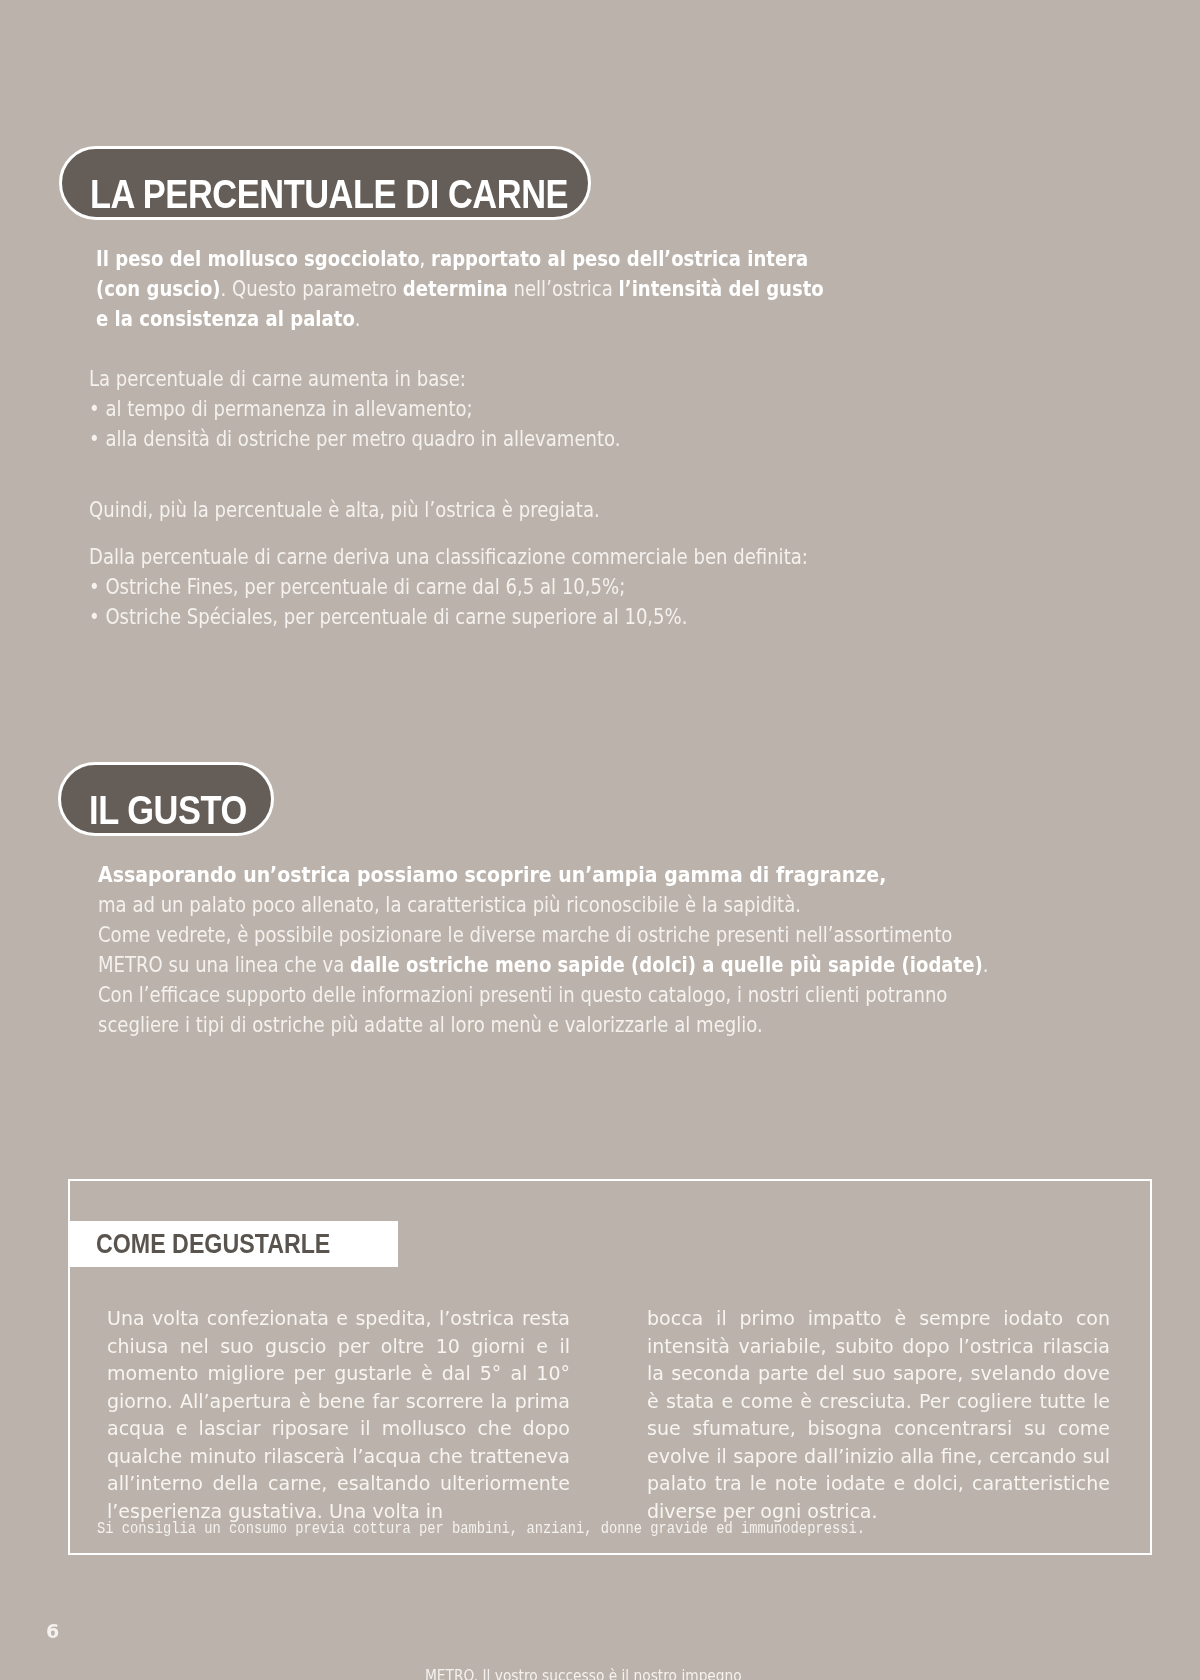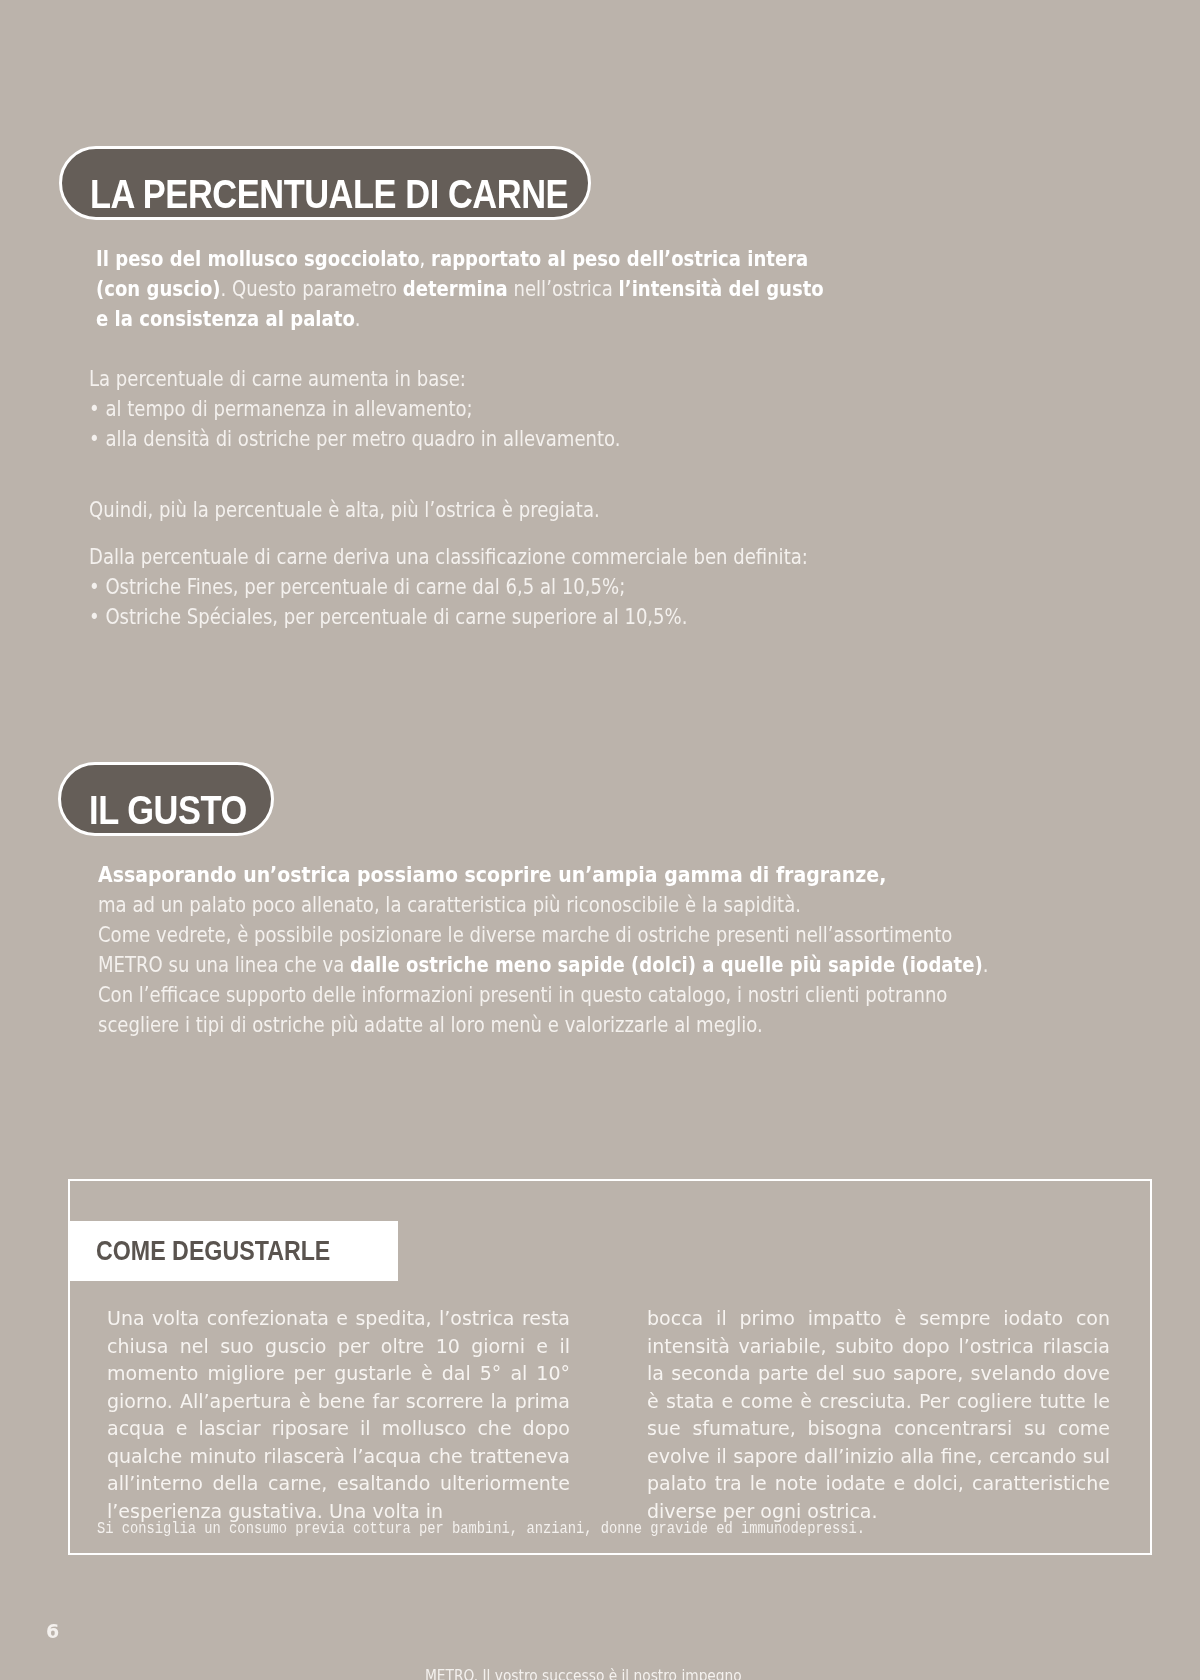--- a/index.html
+++ b/index.html
@@ -36,21 +36,21 @@
   .p-base { left: 89px; top: 364px; }
   .p-quindi { left: 89px; top: 482px; margin-top: 13px; }
   .p-class { left: 89px; top: 542px; }
   .p-gusto { left: 85px; top: 860px; margin-left: 13px; }
 
   .box {
     position: absolute; left: 68px; top: 1179px; width: 1084px; height: 376px;
     border: 2px solid #ffffff; box-sizing: border-box;
   }
   .box-label {
-    position: absolute; left: 70px; top: 1221px; width: 328px; height: 60px;
+    position: absolute; left: 70px; top: 1221px; width: 328px; height: 46px;
     background: #ffffff; color: #5a544f;
     font-family: "Liberation Sans", sans-serif; font-weight: bold; font-size: 27px;
     display: flex; align-items: center; padding-left: 26px; box-sizing: border-box;
   }
   .box-label span { display: inline-block; transform: scaleX(0.86); transform-origin: left center; white-space: nowrap; }
   .col {
     position: absolute; top: 1305px; width: 463px;
     font-size: 19px; line-height: 27.5px; text-align: justify; color: #f7f4f1;
   }
   .col-1 { left: 107px; }

